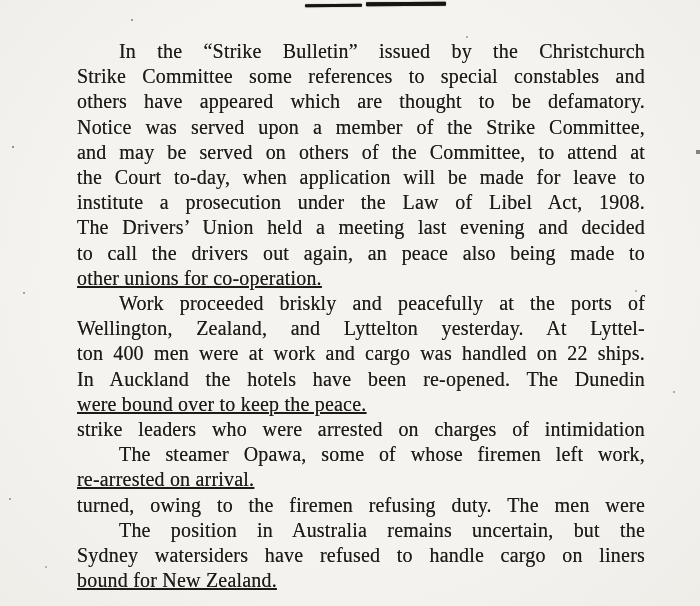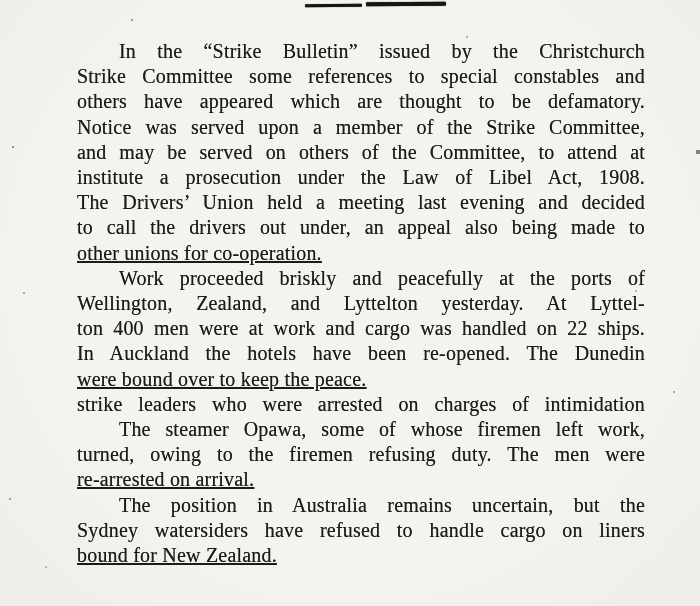--- a/index.html
+++ b/index.html
@@ -88,39 +88,40 @@
   <div class="rule rule-b"></div>
 
   <div class="article">
 
     <div class="paragraph">
       <div class="line first">In the “Strike Bulletin” issued by the Christchurch</div>
       <div class="line">Strike Committee some references to special constables and</div>
       <div class="line">others have appeared which are thought to be defamatory.</div>
       <div class="line">Notice was served upon a member of the Strike Committee,</div>
       <div class="line">and may be served on others of the Committee, to attend at</div>
+      <div class="line">the Court to-day, when application will be made for leave to</div>
       <div class="line">institute a prosecution under the Law of Libel Act, 1908.</div>
       <div class="line">The Drivers’ Union held a meeting last evening and decided</div>
-      <div class="line">to call the drivers out under, an appeal also being made to</div>
+      <div class="line">to call the drivers out again, an peace also being made to</div>
       <div class="line last">other unions for co-operation.</div>
     </div>
 
     <div class="paragraph">
       <div class="line first">Work proceeded briskly and peacefully at the ports of</div>
       <div class="line">Wellington, Zealand, and Lyttelton yesterday. At Lyttel-</div>
       <div class="line">ton 400 men were at work and cargo was handled on 22 ships.</div>
       <div class="line">In Auckland the hotels have been re-opened. The Dunedin</div>
       <div class="line last">were bound over to keep the peace.</div>
       <div class="line">strike leaders who were arrested on charges of intimidation</div>
     </div>
 
     <div class="paragraph">
       <div class="line first">The steamer Opawa, some of whose firemen left work,</div>
+      <div class="line last">re-arrested on arrival.</div>
       <div class="line">turned, owing to the firemen refusing duty. The men were</div>
-      <div class="line last">re-arrested on arrival.</div>
     </div>
 
     <div class="paragraph">
       <div class="line first">The position in Australia remains uncertain, but the</div>
       <div class="line">Sydney watersiders have refused to handle cargo on liners</div>
       <div class="line last">bound for New Zealand.</div>
     </div>
 
   </div>
 

